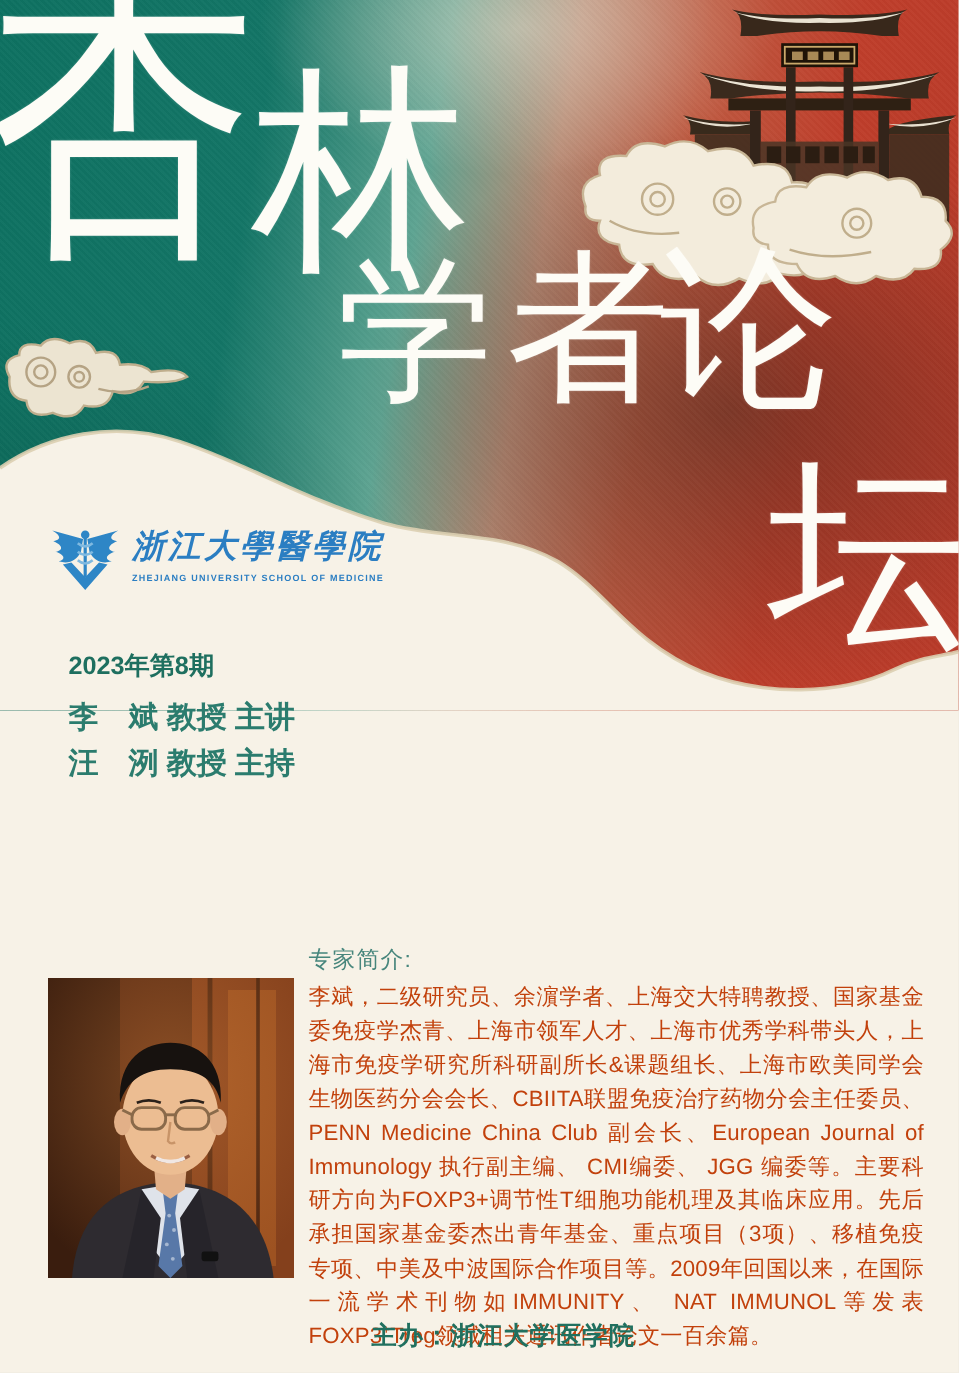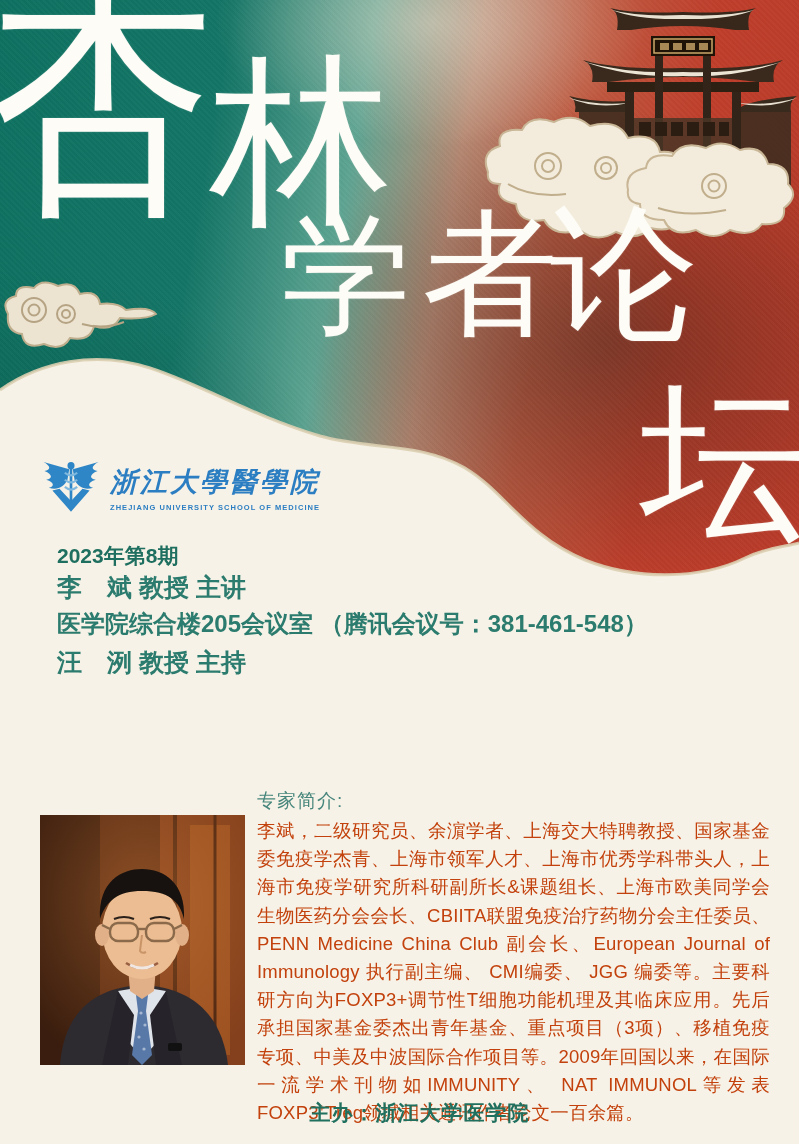--- a/index.html
+++ b/index.html
@@ -32,36 +32,36 @@
   .c-zhe {left:422px;top:206px;font-size:136px;}
   .c-lun {left:550px;top:200px;font-size:148px;}
   .c-tan {left:640px;top:378px;font-size:168px;}
 
   .wave-svg{position:absolute;left:0;top:0;width:799px;height:592px;z-index:4;}
   .arch-svg{position:absolute;right:0;top:0;width:232px;height:188px;z-index:1;}
   .cloudbank-svg{position:absolute;left:478px;top:112px;width:322px;height:132px;z-index:2;}
   .cloudleft-svg{position:absolute;left:0px;top:280px;width:162px;height:78px;z-index:2;}
 
   
-  .logo-row{position:absolute;left:40px;top:454px;display:flex;align-items:center;z-index:6;}
+  .logo-row{position:absolute;left:40px;top:434px;display:flex;align-items:flex-start;z-index:6;}
   .logo-icon{width:62px;height:64px;margin-right:8px;}
   .logo-texts{display:flex;flex-direction:column;padding-top:4px;}
   .logo-cn{
     font-family:"DejaVu Serif","Liberation Serif",serif;
     color:#2b7ec2;font-size:27px;font-weight:700;letter-spacing:3px;line-height:1.35;
     font-style:italic;
   }
   .logo-en{color:#2b7ec2;font-size:7.5px;font-weight:700;letter-spacing:1.05px;margin-top:3px;}
 
   
   .info{position:absolute;left:57px;top:543px;width:700px;z-index:6;}
   .issue{color:#1e6f5f;font-size:21px;font-weight:700;line-height:26px;}
   .talk-title{color:#1e6f5f;font-size:29px;font-weight:700;line-height:37px;margin-top:6px;letter-spacing:0.5px;}
   .meta{color:#2b7c6e;font-size:25px;font-weight:700;line-height:36px;}
-  .m1{}
+  .m1{margin-top:11px;}
   .m2{margin-top:3px;}
   .m3{margin-top:1px;font-size:24px;}
   .m4{margin-top:2px;}
 
   
   .expert{position:absolute;left:40px;top:788px;width:730px;display:flex;z-index:6;}
   .photo{width:205px;height:250px;flex:0 0 auto;margin-top:27px;background:#7a3d1d;overflow:hidden;}
   .photo svg{display:block;}
   .bio-col{margin-left:12px;width:513px;}
   .bio-label{color:#47867c;font-size:19px;line-height:26px;letter-spacing:1px;}
@@ -189,21 +189,20 @@
     </svg>
     <div class="logo-texts">
       <div class="logo-cn">浙江大學醫學院</div>
       <div class="logo-en">ZHEJIANG UNIVERSITY SCHOOL OF MEDICINE</div>
     </div>
   </div>
 
   <div class="info">
     <div class="issue">2023年第8期</div>
     <div class="meta m1">李　斌 教授 主讲</div>
-    <div class="meta m3">医学院综合楼205会议室 （腾讯会议号：381-461-548）</div>
     <div class="meta m4">汪　洌 教授 主持</div>
   </div>
 
   <div class="expert">
     <div class="photo">
       <svg width="205" height="250" viewBox="0 0 205 250" aria-hidden="true">
 
         <rect width="205" height="250" fill="#5a2c14"></rect>
         <rect x="120" y="0" width="85" height="250" fill="#84401c"></rect>
         <rect x="150" y="10" width="40" height="230" fill="#a85a24" opacity="0.7"></rect>

